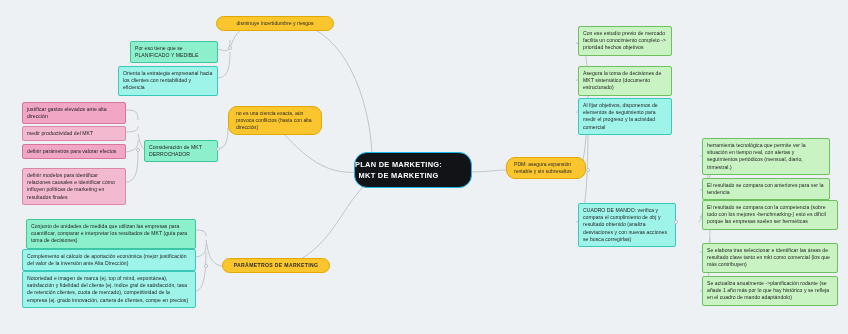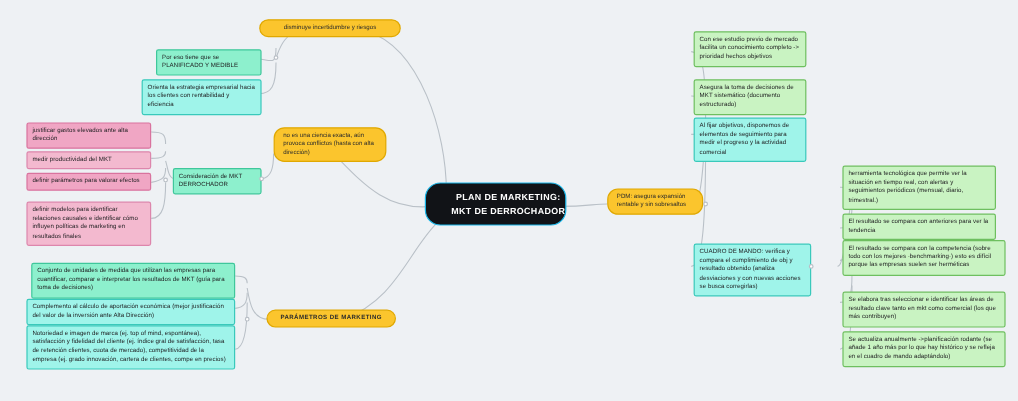--- a/index.html
+++ b/index.html
@@ -45,21 +45,21 @@
     position:absolute;
     background:#111317;
     border:1.6px solid #19b6e8;
     border-radius:13px;
     color:#ffffff;
     font-weight:bold;
     font-size:7.4px;
     line-height:1.5;
     letter-spacing:.3px;
     text-align:center;
-    display:flex;align-items:center;justify-content:flex-end;
+    display:flex;align-items:center;justify-content:flex-start;
     box-sizing:border-box;
   }
   .central span{display:block;}
   .dot{
     position:absolute;width:4px;height:4px;border-radius:50%;
     background:#ffffff;border:1px solid #b9bfc6;box-sizing:border-box;
   }
 </style>
 </head>
 <body>
@@ -104,21 +104,21 @@
       <path d="M710,170 C710,186 708,190 700,190"></path>
       <path d="M710,180 C710,208 708,216 700,217"></path>
       <path d="M710,228 C710,248 708,252 700,252"></path>
       <path d="M710,238 C710,278 708,290 700,291"></path>
     </g>
   </svg>
 
   <div class="central" style="left:354px;top:152px;width:118px;height:36px;">
     <div>
       <span>PLAN DE MARKETING:</span>
-      <span>MKT DE DERROCHADOR</span>
+      <span>MKT DE MARKETING</span>
     </div>
   </div>
 
   <div class="pill" style="left:216px;top:16px;width:118px;">disminuye incertidumbre y riesgos</div>
 
   <div class="pill left" style="left:228px;top:106px;width:94px;">no es una ciencia exacta, aún provoca conflictos (hasta con alta dirección)</div>
 
   <div class="pill caps" style="left:222px;top:258px;width:108px;">PARÁMETROS DE MARKETING</div>
 
   <div class="pill left" style="left:506px;top:157px;width:80px;">PDM: asegura expansión rentable y sin sobresaltos</div>

